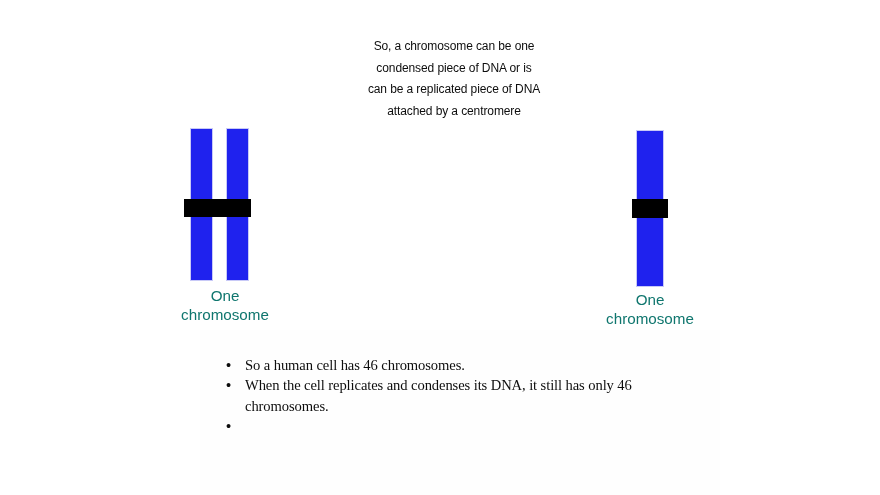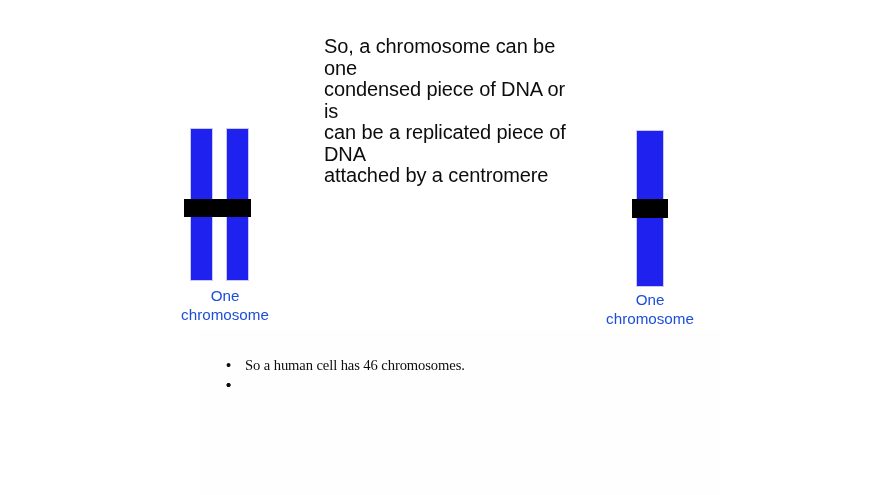--- a/index.html
+++ b/index.html
@@ -26,25 +26,26 @@
     height: 165px;
     background: #fefefe;
   }
 
   
   .intro-text {
     position: absolute;
     left: 324px;
     top: 36px;
     width: 260px;
-    font-size: 20px;
+    font-size: 12px;
     line-height: 21.5px;
     letter-spacing: -0.1px;
     color: #0d0d0d;
     white-space: pre-line;
+    text-align: center;
   }
 
   
   .chromo-group {
     position: absolute;
   }
   .chromo-group.left  { left: 170px; top: 128px; width: 110px; }
   .chromo-group.right { left: 595px; top: 130px; width: 110px; }
 
   .arms {
@@ -74,21 +75,21 @@
   .centromere.left  { left: 14px; top: 71px; width: 67px; height: 18px; }
   .centromere.right { left: 37px; top: 69px; width: 36px; height: 19px; }
 
   .chromo-label {
     position: absolute;
     left: 0;
     width: 110px;
     text-align: center;
     font-size: 15.2px;
     line-height: 19px;
-    color: #1d4ed8;
+    color: #0f766e;
     white-space: pre-line;
   }
   .chromo-label.left  { top: 158px; }
   .chromo-label.right { top: 160px; }
 
   
   .bullet-list {
     position: absolute;
     left: 222px;
     top: 355px;
@@ -150,19 +151,20 @@
 chromosome</div>
   </div>
 
   <ul class="bullet-list">
     <li>
       <span class="marker">•</span>
       <span class="btext">So a human cell has 46 chromosomes.</span>
     </li>
     <li>
       <span class="marker">•</span>
+      <span class="btext">When the cell replicates and condenses its DNA, it still has only  46 chromosomes.</span>
     </li>
     <li>
       <span class="marker">•</span>
     </li>
   </ul>
 
 </div>
 
 </body></html>

